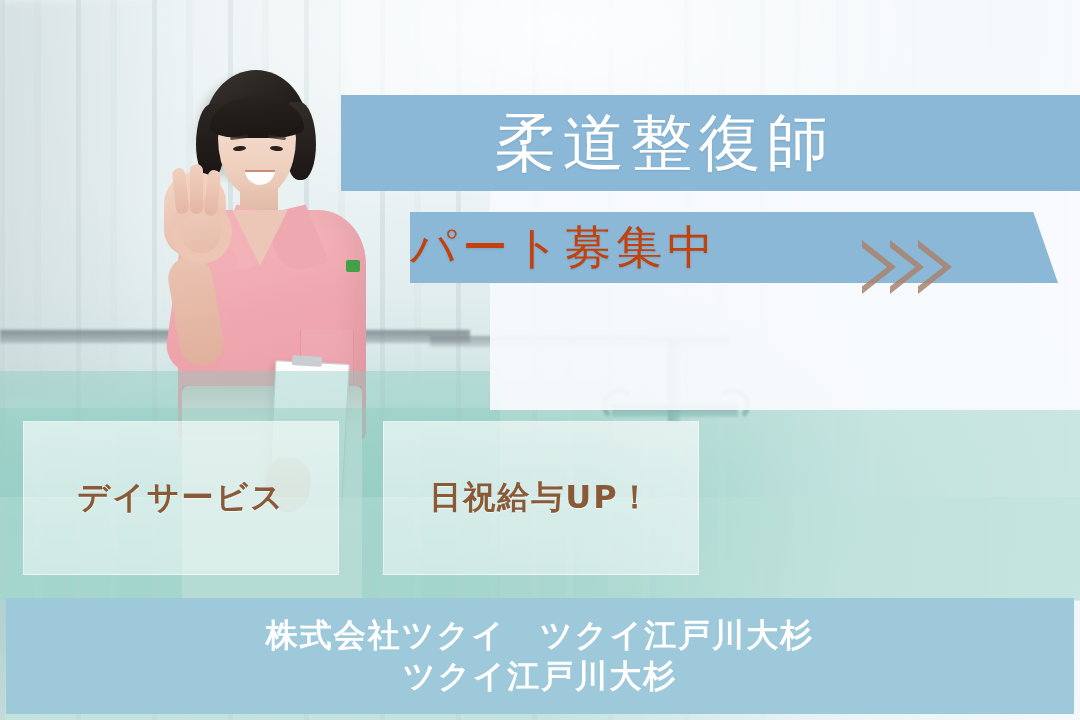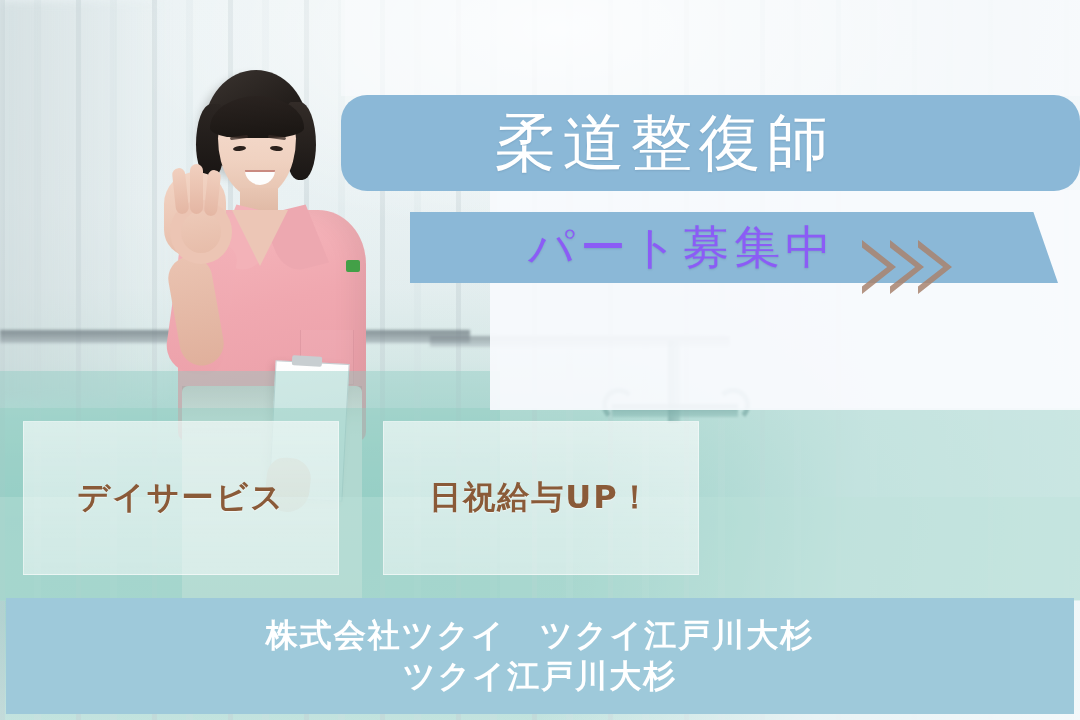--- a/index.html
+++ b/index.html
@@ -228,21 +228,21 @@
   }
   .mint-soft {
     position: absolute; left: 0px; top: 497px; width: 1080px; height: 104px;
     background: rgba(190,226,219,0.38);
   }
 
   
   .title-band {
     position: absolute; left: 341px; top: 95px; width: 739px; height: 96px;
     background: #8bb8d7;
-    display: flex; align-items: center; justify-content: center; border-radius: 26px;
+    display: flex; align-items: center; justify-content: center;
   }
   .title-text {
     font-family: "Liberation Serif", "DejaVu Serif", serif;
     font-size: 62px;
     color: #ffffff;
     letter-spacing: 6px;
     padding-right: 92px;
     line-height: 1;
     text-shadow: 0 1px 2px rgba(60,90,115,0.18);
   }
@@ -250,22 +250,22 @@
   
   .para-band {
     position: absolute; left: 410px; top: 212px; width: 648px; height: 71px;
     background: #8bb8d7;
     clip-path: polygon(0 0, 96.2% 0, 100% 100%, 0 100%);
   }
   .para-text {
     position: absolute; left: 410px; top: 212px; width: 648px; height: 71px;
     display: flex; align-items: center;
     font-family: "Liberation Serif", "DejaVu Serif", serif;
-    font-size: 46px; color: #8b5cf6; letter-spacing: 5px;
-    padding-left: 118px; box-sizing: border-box;
+    font-size: 46px; color: #c2410c; letter-spacing: 5px;
+    box-sizing: border-box;
     text-shadow: 0 1px 2px rgba(60,90,115,0.20);
   }
   .chevrons {
     position: absolute; left: 862px; top: 240px; width: 120px; height: 56px;
   }
   .chev {
     position: absolute; top: 0; width: 34px; height: 54px;
     border-top: 3px solid rgba(168,130,110,0.85);
     border-right: 3px solid rgba(168,130,110,0.85);
     box-sizing: border-box;

